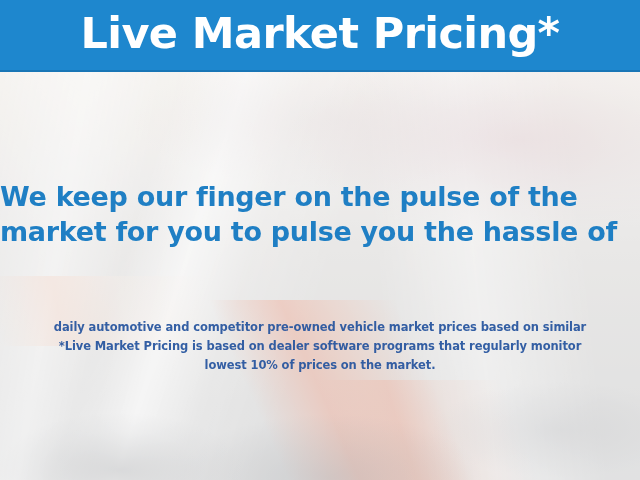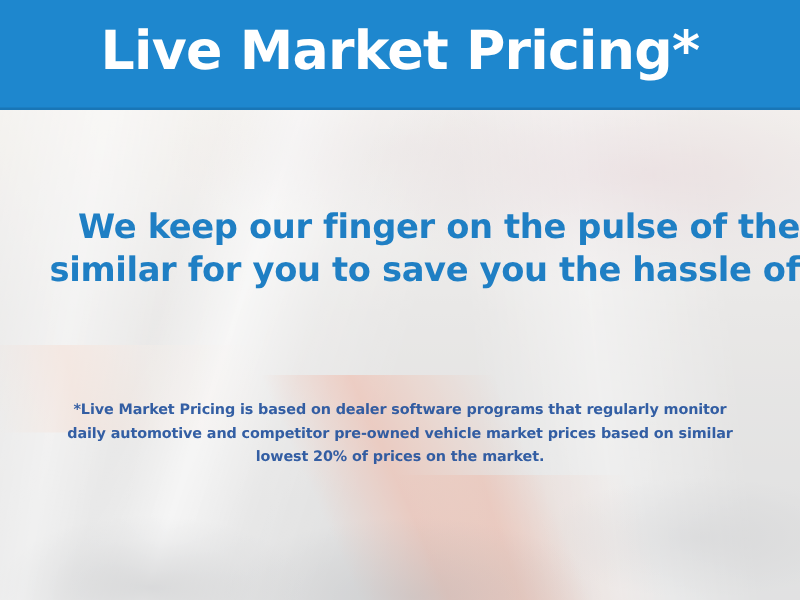--- a/index.html
+++ b/index.html
@@ -136,21 +136,21 @@
   .bg-veil {
     background: rgba(246,246,246,0.45);
   }
 
   
   #header-band {
     position: absolute;
     left: 0;
     top: 0;
     width: 640px;
-    height: 88px;
+    height: 72px;
     background: #1e87ce;
     border-bottom: 2px solid #1976b6;
     box-sizing: border-box;
     display: flex;
     align-items: center;
     justify-content: center;
   }
 
   #header-title {
     color: #ffffff;
@@ -161,23 +161,23 @@
     line-height: 1;
     white-space: nowrap;
     margin: 0;
     padding: 0 0 3px 0;
   }
 
   
   #headline {
     position: absolute;
     left: 0;
-    top: 164px;
-    width: 640px;
-    text-align: right;
+    top: 179px;
+    width: 640px;
+    text-align: left;
     color: #1f7fc4;
     font-family: "DejaVu Sans", sans-serif;
     font-size: 27px;
     font-weight: bold;
     line-height: 35px;
     letter-spacing: -0.3px;
   }
   #headline .hl-line {
     display: block;
     white-space: nowrap;
@@ -216,22 +216,22 @@
   <div class="bg-layer bg-orange2"></div>
   <div class="bg-layer bg-darks"></div>
   <div class="bg-layer bg-veil"></div>
 
   <div id="header-band">
     <h1 id="header-title">Live Market Pricing*</h1>
   </div>
 
   <div id="headline">
     <span class="hl-line">We keep our finger on the pulse of the</span>
-    <span class="hl-line">similar for you to save you the hassle of</span>
+    <span class="hl-line">market for you to pulse you the hassle of</span>
   </div>
 
   <div id="fineprint">
+    <span class="fp-line">daily automotive and competitor pre-owned vehicle market prices based on similar</span>
     <span class="fp-line">*Live Market Pricing is based on dealer software programs that regularly monitor</span>
-    <span class="fp-line">daily automotive and competitor pre-owned vehicle market prices based on similar</span>
-    <span class="fp-line">lowest 20% of prices on the market.</span>
+    <span class="fp-line">lowest 10% of prices on the market.</span>
   </div>
 
 </div>
 
 </body></html>

